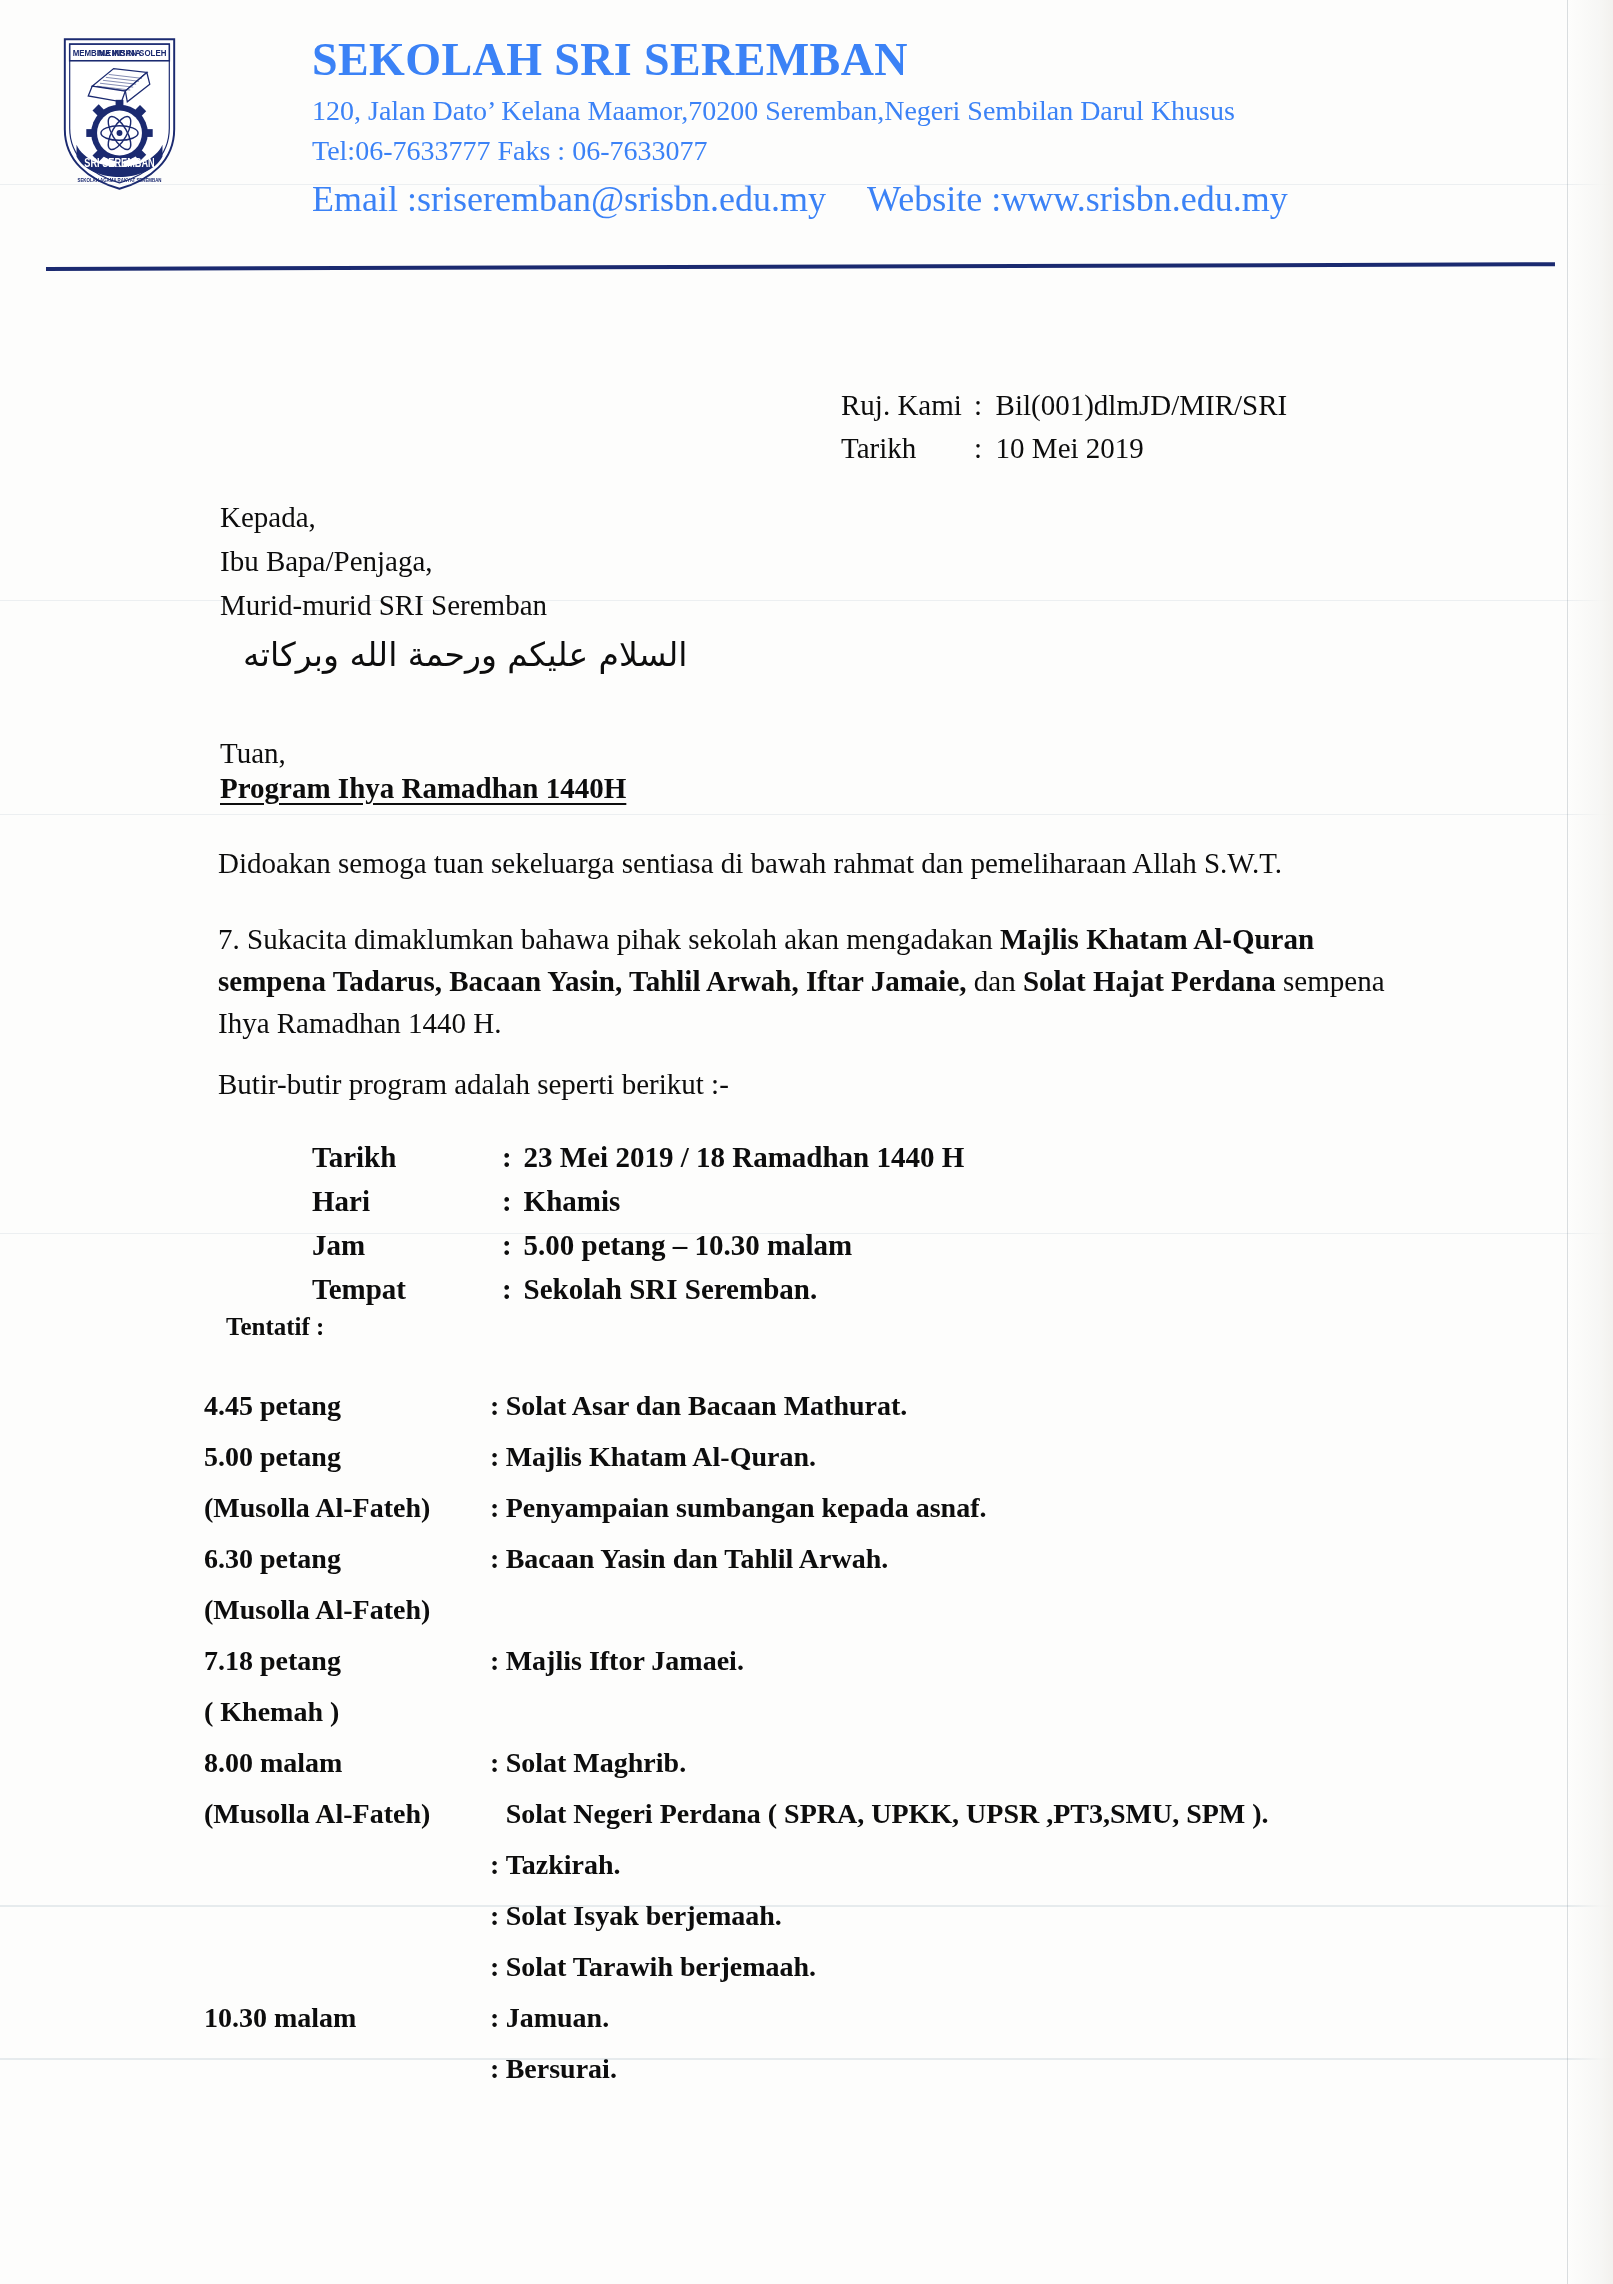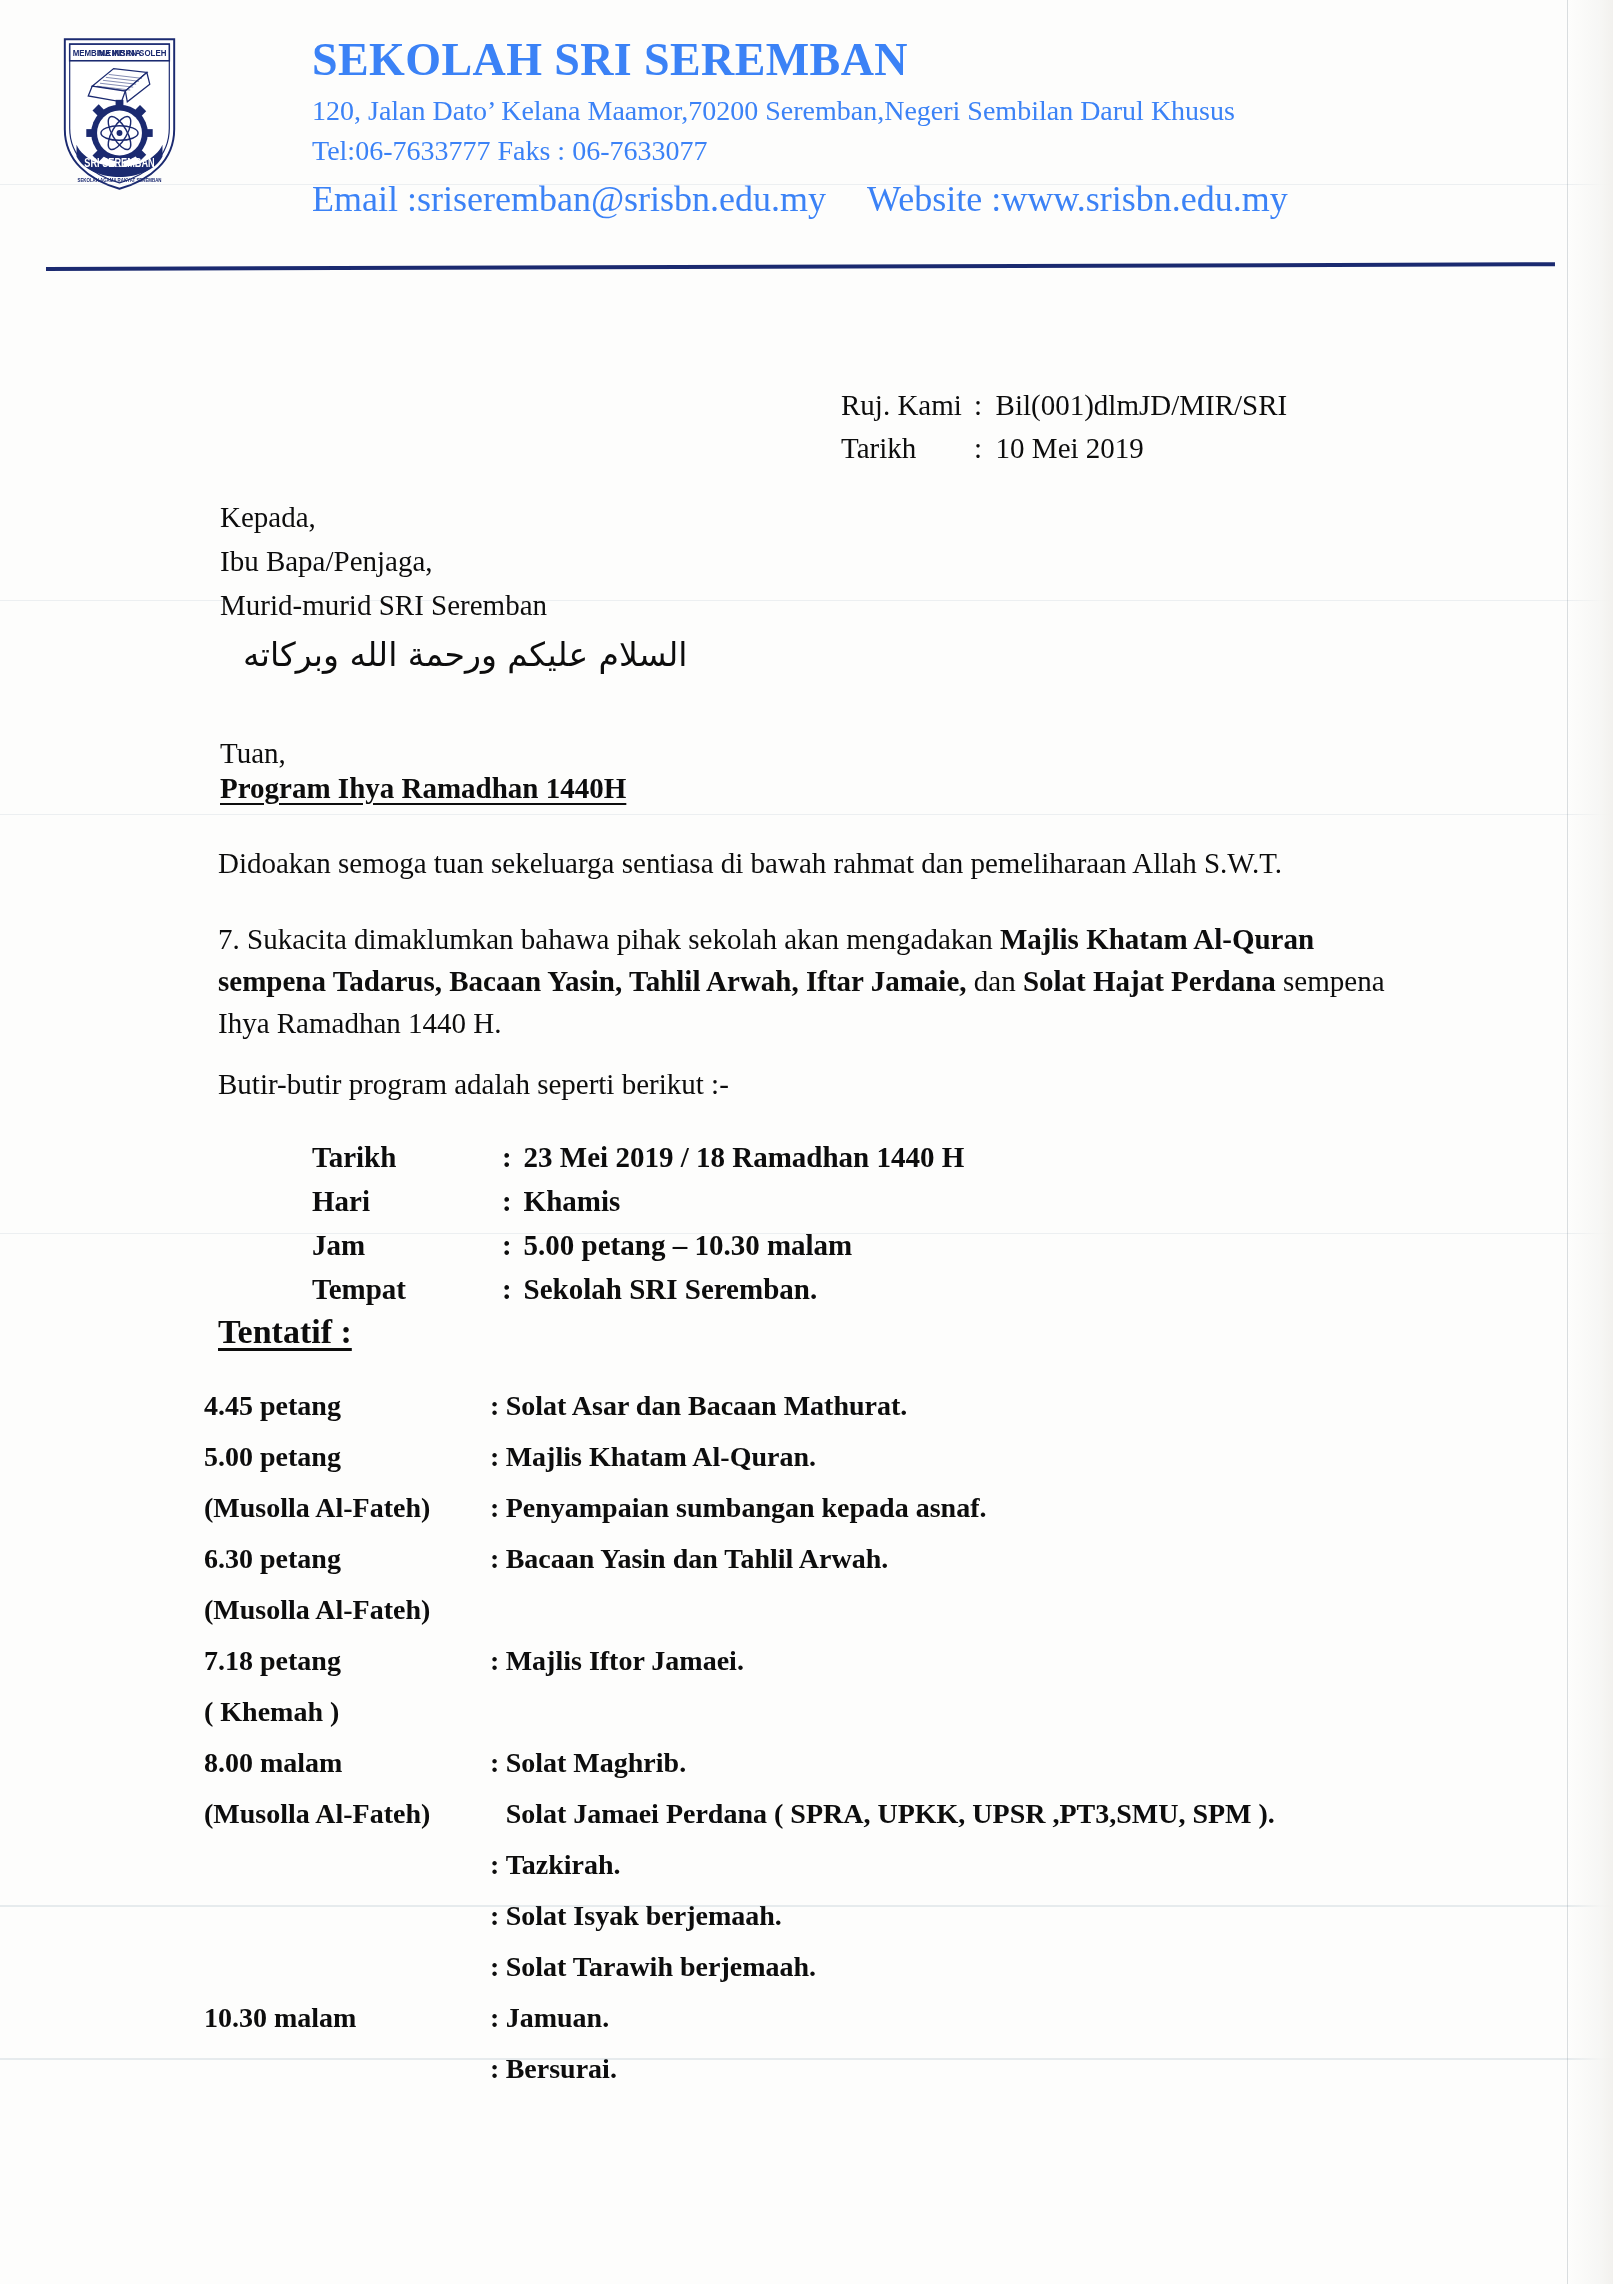--- a/index.html
+++ b/index.html
@@ -193,25 +193,24 @@
     font-weight: bold;
     line-height: 1.52;
   }
   .det-row { display: flex; white-space: nowrap; }
   .det-label { width: 190px; }
   .det-colon { width: 21.6px; }
 
   
   .tentatif-head {
     position: absolute;
-    left: 218px;
+    left: 226px;
     top: 1313px;
-    font-size: 34px;
+    font-size: 25px;
     font-weight: bold;
-    text-decoration: underline;
     text-underline-offset: 4.9px;
   }
   .schedule {
     position: absolute;
     left: 204px;
     top: 1380px;
     font-size: 28px;
     width: 1235px;
   }
   .sched-row {
@@ -398,21 +397,21 @@
         <span class="sched-desc"></span>
       </div>
       <div class="sched-row">
         <span class="sched-time">8.00 malam</span>
         <span class="sched-colon">:</span>
         <span class="sched-desc">Solat Maghrib.</span>
       </div>
       <div class="sched-row nocolon">
         <span class="sched-time">(Musolla Al-Fateh)</span>
         <span class="sched-colon"></span>
-        <span class="sched-desc">Solat Jamaei Perdana ( SPRA, UPKK, UPSR ,PT3,SMU, SPM ).</span>
+        <span class="sched-desc">Solat Negeri Perdana ( SPRA, UPKK, UPSR ,PT3,SMU, SPM ).</span>
       </div>
       <div class="sched-row">
         <span class="sched-time"></span>
         <span class="sched-colon">:</span>
         <span class="sched-desc">Tazkirah.</span>
       </div>
       <div class="sched-row">
         <span class="sched-time"></span>
         <span class="sched-colon">:</span>
         <span class="sched-desc">Solat Isyak berjemaah.</span>

